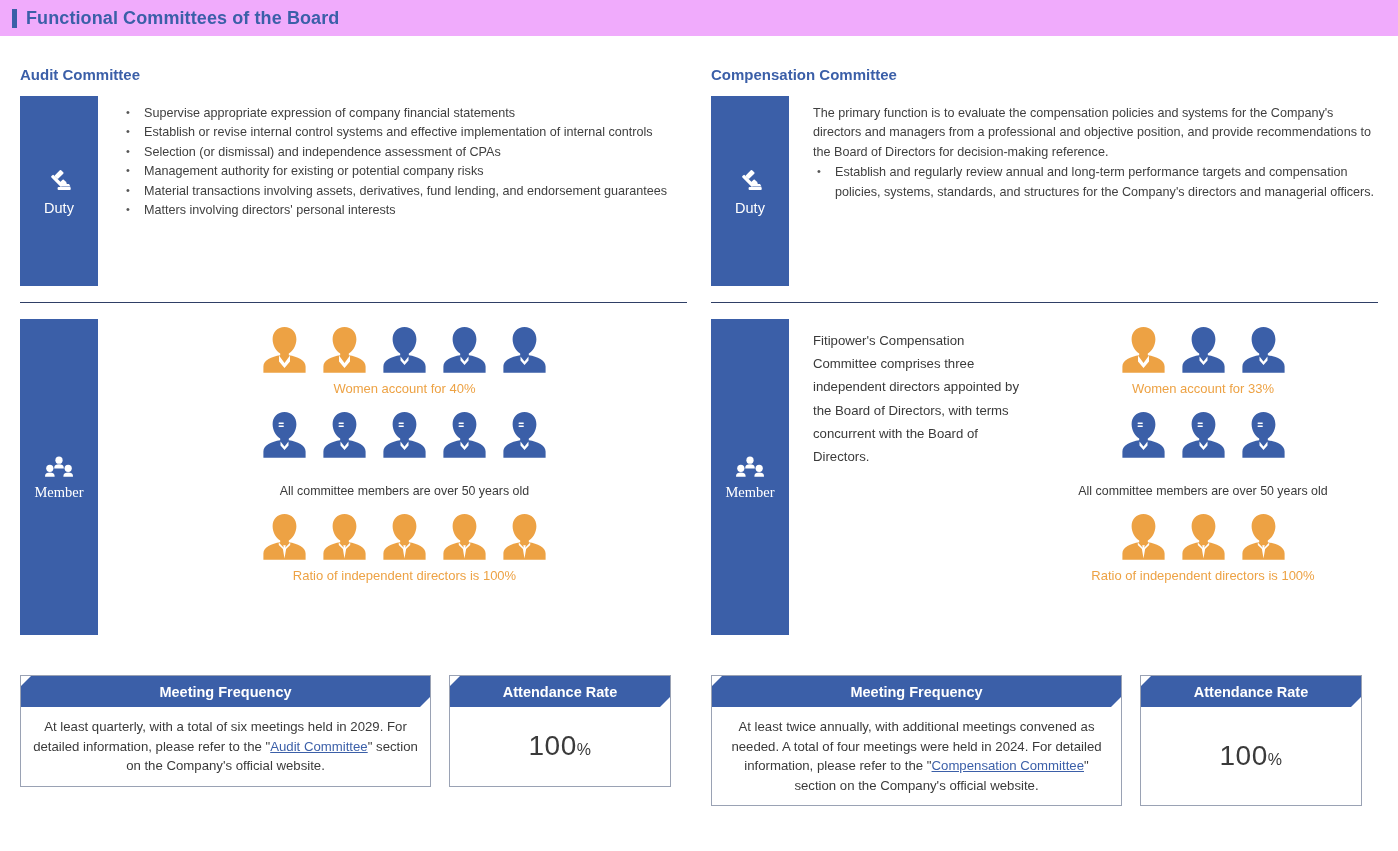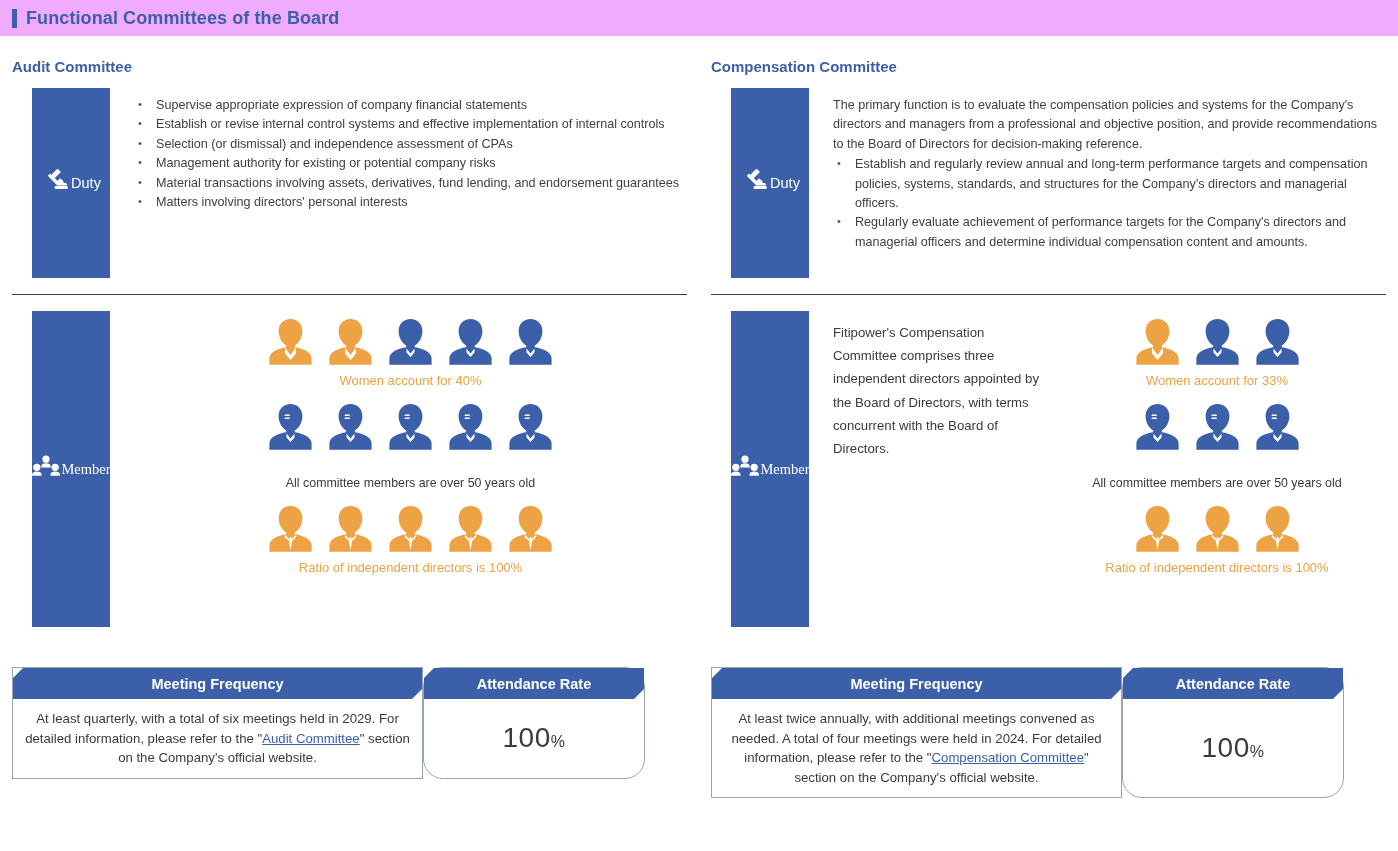--- a/index.html
+++ b/index.html
@@ -29,21 +29,21 @@
     font-size: 18px;
     font-weight: bold;
     color: #3b5fa8;
     letter-spacing: 0.1px;
   }
 
   
   .columns {
     display: flex;
     width: 1398px;
-    padding: 0;
+    padding: 8px;
   }
   .col {
     width: 699px;
     padding: 0 12px 0 12px;
   }
   .col-title {
     font-size: 15px;
     font-weight: bold;
     color: #3b5fa8;
     margin-top: 22px;
@@ -53,25 +53,24 @@
   
   .row {
     display: flex;
     align-items: stretch;
   }
   .side-label {
     width: 78px;
     background: #3b5fa8;
     color: #ffffff;
     display: flex;
-    flex-direction: row;
+    flex-direction: column;
     align-items: center;
     justify-content: center;
     flex: 0 0 78px;
-    margin-left: 20px;
   }
   .side-label .ico { margin-bottom: 4px; }
   .side-label .txt {
     font-size: 14.5px;
     line-height: 1;
   }
   .row-body {
     flex: 1 1 auto;
     padding-left: 24px;
     padding-top: 8px;
@@ -147,30 +146,31 @@
     margin-bottom: 14px;
     text-align: center;
     white-space: nowrap;
   }
   .cap-orange { color: #eda244; }
   .cap-dark { color: #3a3a3a; font-size: 12.4px; margin-top: 24px; }
 
   
   .cards {
     display: flex;
+    gap: 18px;
     margin-top: 40px;
   }
   .card {
     border: 1px solid #9aa2b4;
     background: #ffffff;
     display: flex;
     flex-direction: column;
   }
   .card.wide { width: 411px; flex: 0 0 411px; }
-  .card.narrow { width: 222px; flex: 0 0 222px; border-radius: 20px; }
+  .card.narrow { width: 222px; flex: 0 0 222px; }
   .card-banner {
     background: #3b5fa8;
     color: #ffffff;
     font-size: 14.5px;
     font-weight: bold;
     text-align: center;
     padding: 8px 0 7px 0;
     -webkit-clip-path: polygon(10px 0, 100% 0, 100% calc(100% - 10px), calc(100% - 10px) 100%, 0 100%, 0 10px);
     clip-path: polygon(10px 0, 100% 0, 100% calc(100% - 10px), calc(100% - 10px) 100%, 0 100%, 0 10px);
   }
@@ -374,21 +374,20 @@
       <path d="M18.5 18.2h8.2l1.5 2.6h-11z"></path>
     </g>
   </svg>
           </span>
       <span class="txt">Duty</span>
     </div>
     <div class="row-body">
       <p class="lead-para">The primary function is to evaluate the compensation policies and systems for the Company's directors and managers from a professional and objective position, and provide recommendations to the Board of Directors for decision-making reference.</p>
       <ul class="bullets">
             <li>Establish and regularly review annual and long-term performance targets and compensation policies, systems, standards, and structures for the Company's directors and managerial officers.</li>
-            <li>Regularly evaluate achievement of performance targets for the Company's directors and managerial officers and determine individual compensation content and amounts.</li>
           </ul>
     </div>
   </div>
      <div class="divider"></div>
      <div class="row member-row">
     <div class="side-label">
       <span class="ico">
             <svg width="30" height="26" viewBox="0 0 34 28">
     <g fill="#ffffff">
       <circle cx="17" cy="5.1" r="4.1"></circle>

